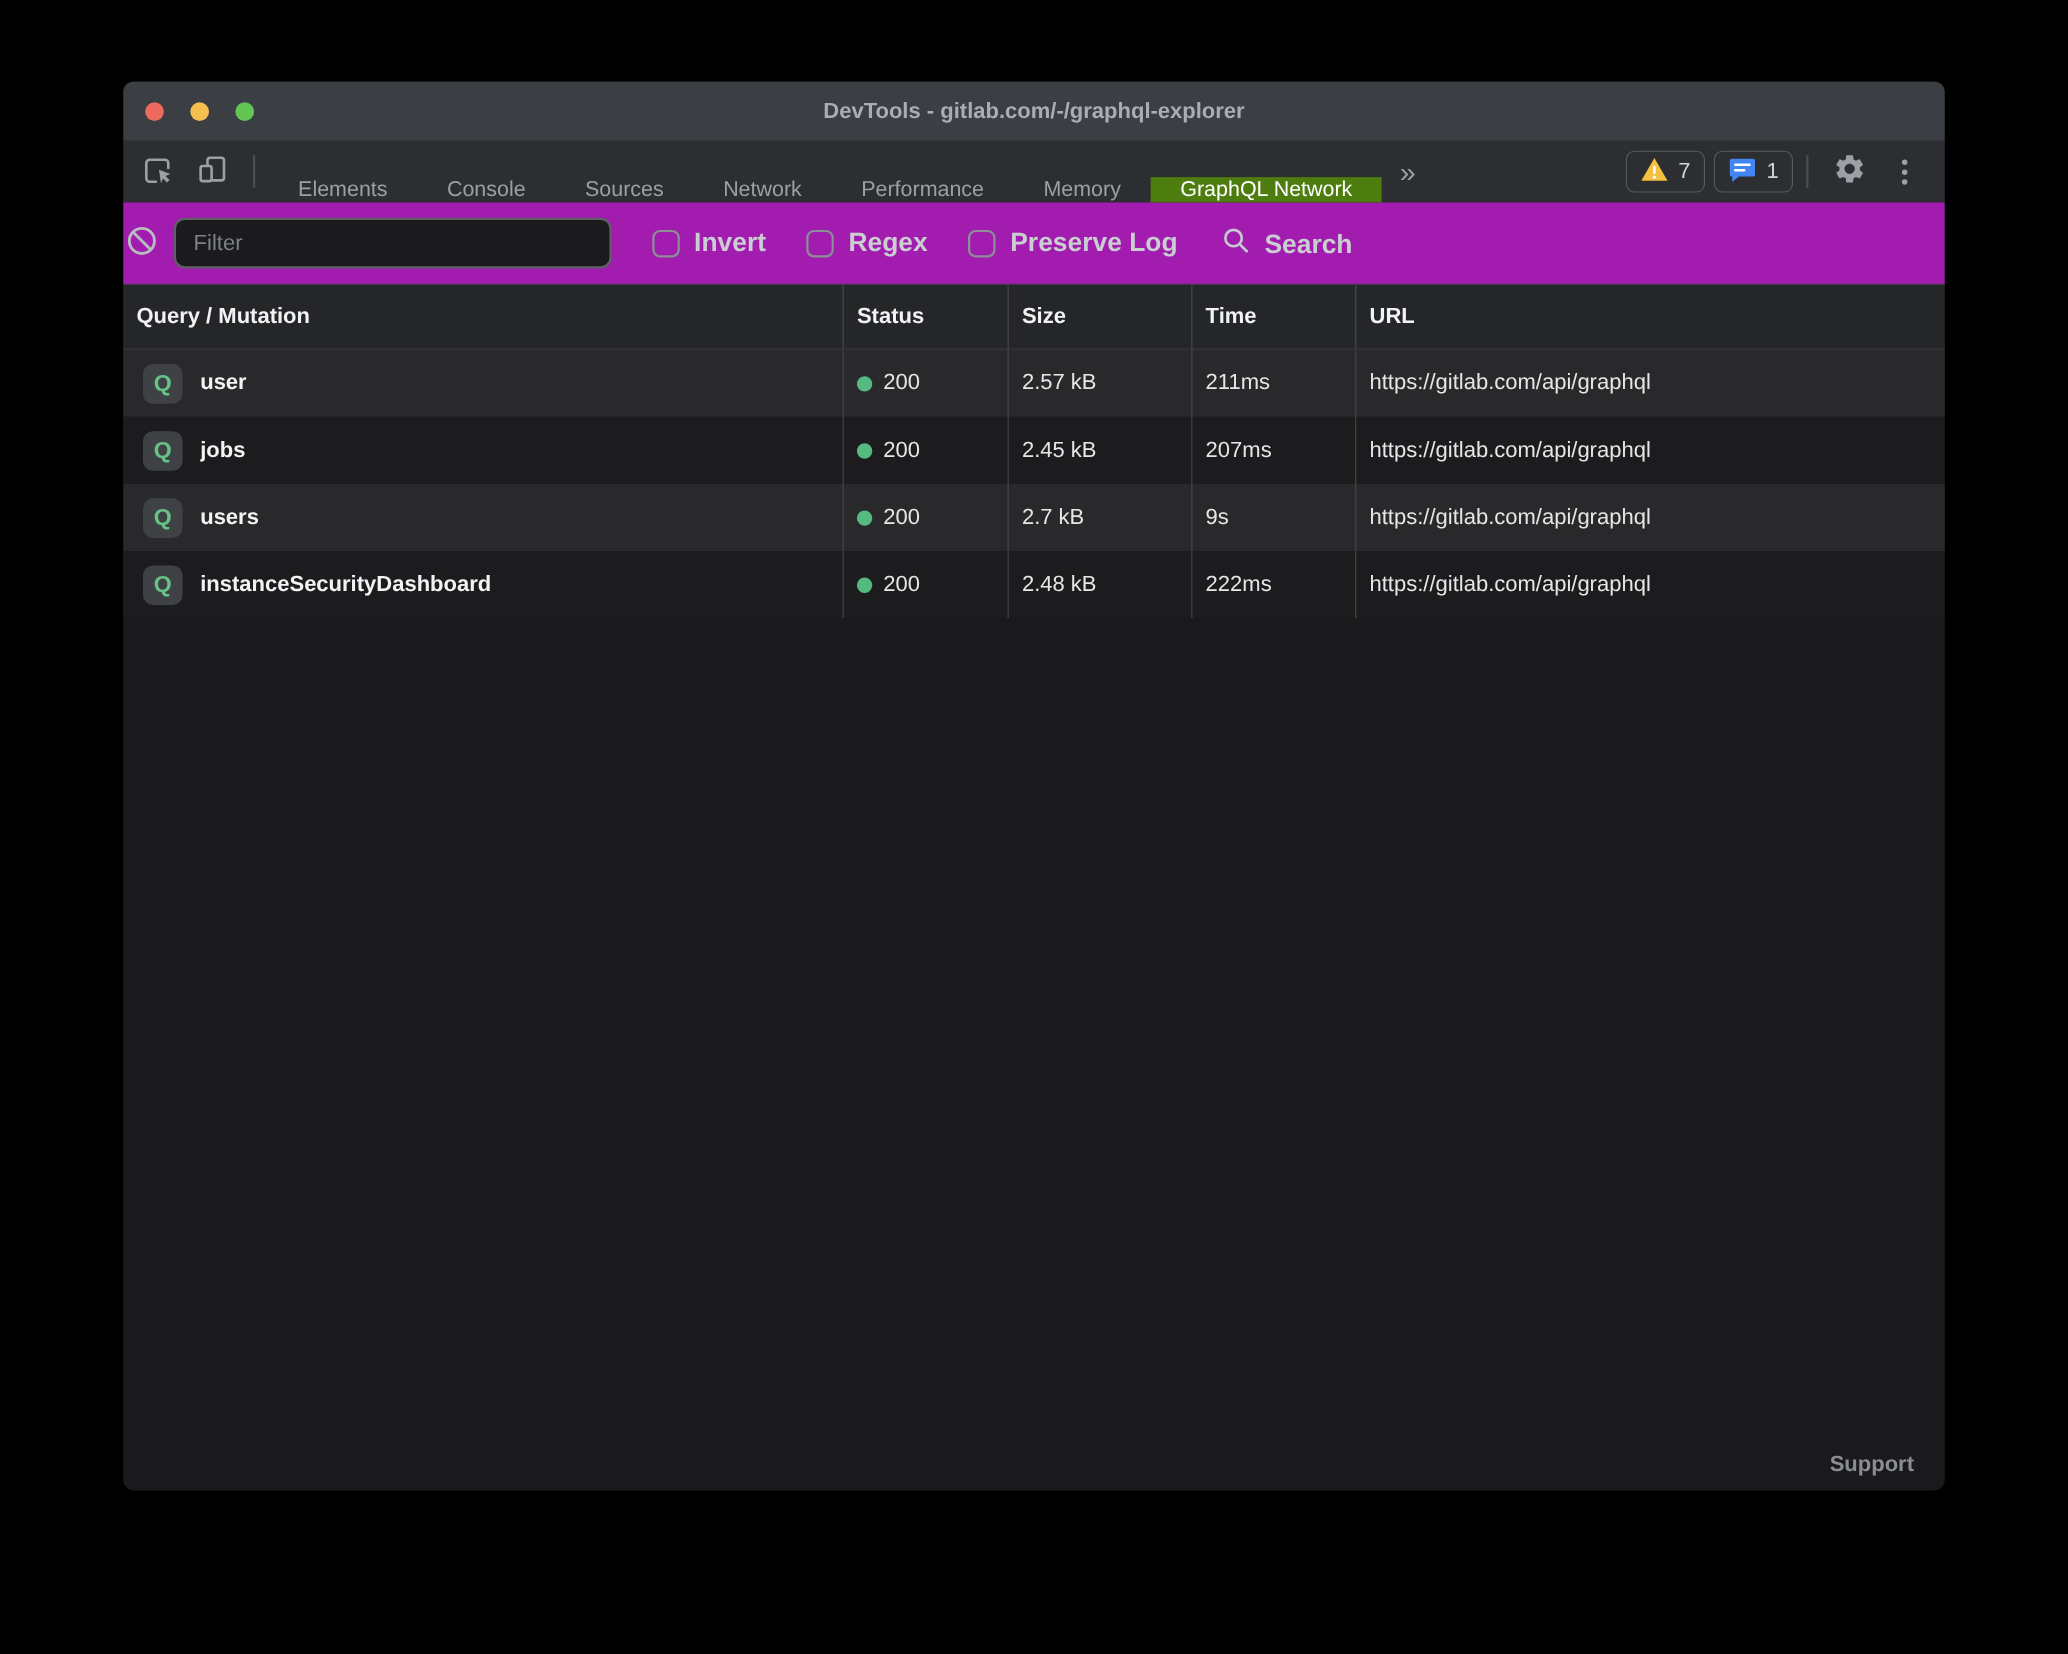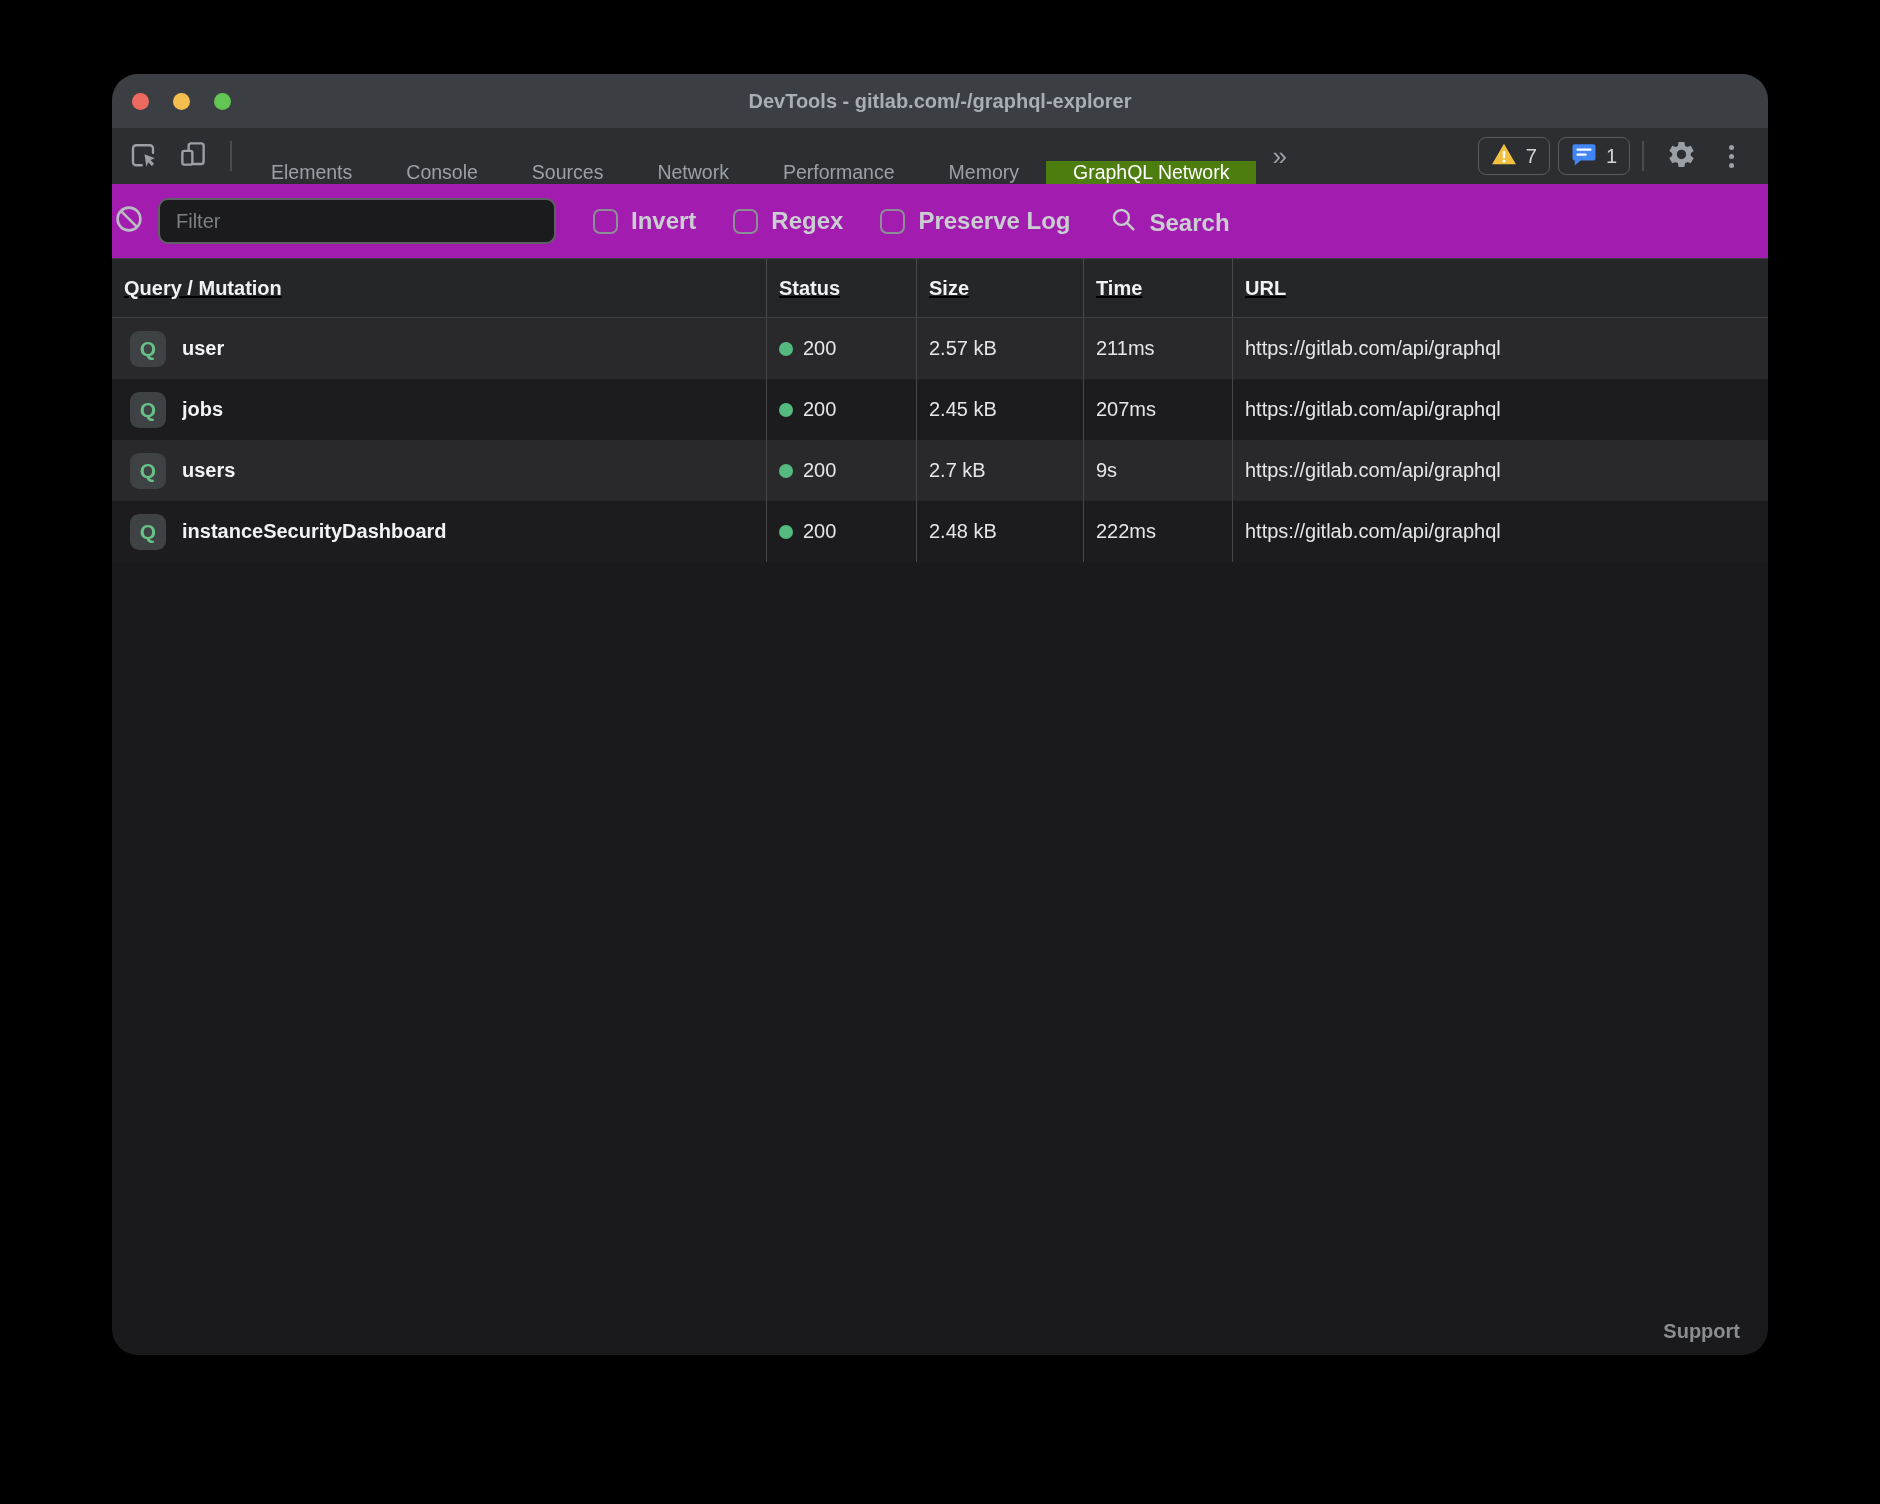--- a/index.html
+++ b/index.html
@@ -1,19 +1,19 @@
 <!DOCTYPE html>
 <html><head>
 <meta charset="utf-8">
 <style>
   html,body{margin:0;padding:0;background:#000;width:1880px;height:1504px;overflow:hidden;
     font-family:"Liberation Sans","DejaVu Sans",sans-serif;-webkit-font-smoothing:antialiased;}
   .stage{position:relative;width:1880px;height:1504px;background:#000;}
   .window{position:absolute;left:112px;top:74px;width:1656px;height:1281px;background:#1a1a1c;
-    border-radius:26px;overflow:hidden;box-shadow:0 18px 60px rgba(0,0,0,.7);}
+    border-radius:10px;overflow:hidden;box-shadow:0 18px 60px rgba(0,0,0,.7);}
   
   .titlebar{position:relative;height:54px;background:#3b3e42;display:flex;align-items:center;justify-content:center;}
   .traffic{position:absolute;left:20px;top:0;height:54px;display:flex;align-items:center;gap:24px;}
   .light{width:17px;height:17px;border-radius:50%;}
   .light.red{background:#ee6a5e;} .light.yellow{background:#f5bf4f;} .light.green{background:#62c554;}
   .win-title{color:#a9aeb4;font-size:20px;font-weight:700;}
   
   .tabbar{height:56px;background:#2c2e31;display:flex;align-items:stretch;}
   .toolbtn{display:flex;align-items:center;justify-content:center;padding:0 10px;cursor:pointer;}
   .toolbtn:first-child{padding-left:16px;}
@@ -33,21 +33,21 @@
   .blockbtn{display:flex;align-items:center;justify-content:center;width:34px;height:34px;cursor:pointer;}
   .filter-input{margin-left:12px;width:398px;height:46px;background:#1b1b1d;border:2px solid #5d6064;border-radius:10px;
     color:#e6e7e8;font-size:20px;padding:0 16px;outline:none;box-sizing:border-box;font-family:inherit;}
   .filter-input::placeholder{color:#7d8185;}
   .check-group{display:flex;align-items:center;gap:13px;margin-left:37px;cursor:pointer;}
   .checkbox{width:25px;height:25px;border:2.5px solid #8b9094;border-radius:7px;background:transparent;box-sizing:border-box;}
   .check-label{color:#caced1;font-size:24px;font-weight:600;}
   .search-group{display:flex;align-items:flex-end;gap:12px;margin-left:40px;cursor:pointer;}
   
   .thead,.trow{display:grid;grid-template-columns:654px 150px 167px 149px 1fr;}
-  .thead{height:58px;background:#252628;border-bottom:1px solid #3f4043;text-decoration:underline;}
+  .thead{height:58px;background:#252628;border-bottom:1px solid #3f4043;}
   .hcell{display:flex;align-items:center;padding-left:12px;font-size:20px;font-weight:700;color:#f1f2f3;border-left:1px solid #4a4b4d;}
   .hcell:first-child{border-left:none;}
   .trow{height:61px;background:#29292b;}
   .trow.alt{background:#1c1c1e;}
   .cell{display:flex;align-items:center;padding-left:12px;font-size:20px;color:#e5e6e7;border-left:1px solid #454648;min-width:0;}
   .cell:first-child{border-left:none;padding-left:18px;gap:16px;}
   .qbadge{flex:0 0 36px;width:36px;height:36px;border-radius:9px;background:#3f4245;display:flex;align-items:center;
     justify-content:center;color:#68c287;font-size:21px;font-weight:700;}
   .qname{font-weight:700;color:#f2f3f4;white-space:nowrap;overflow:hidden;text-overflow:ellipsis;}
   .statusdot{width:14px;height:14px;border-radius:50%;background:#55ba7f;margin-right:10px;flex:0 0 14px;}

